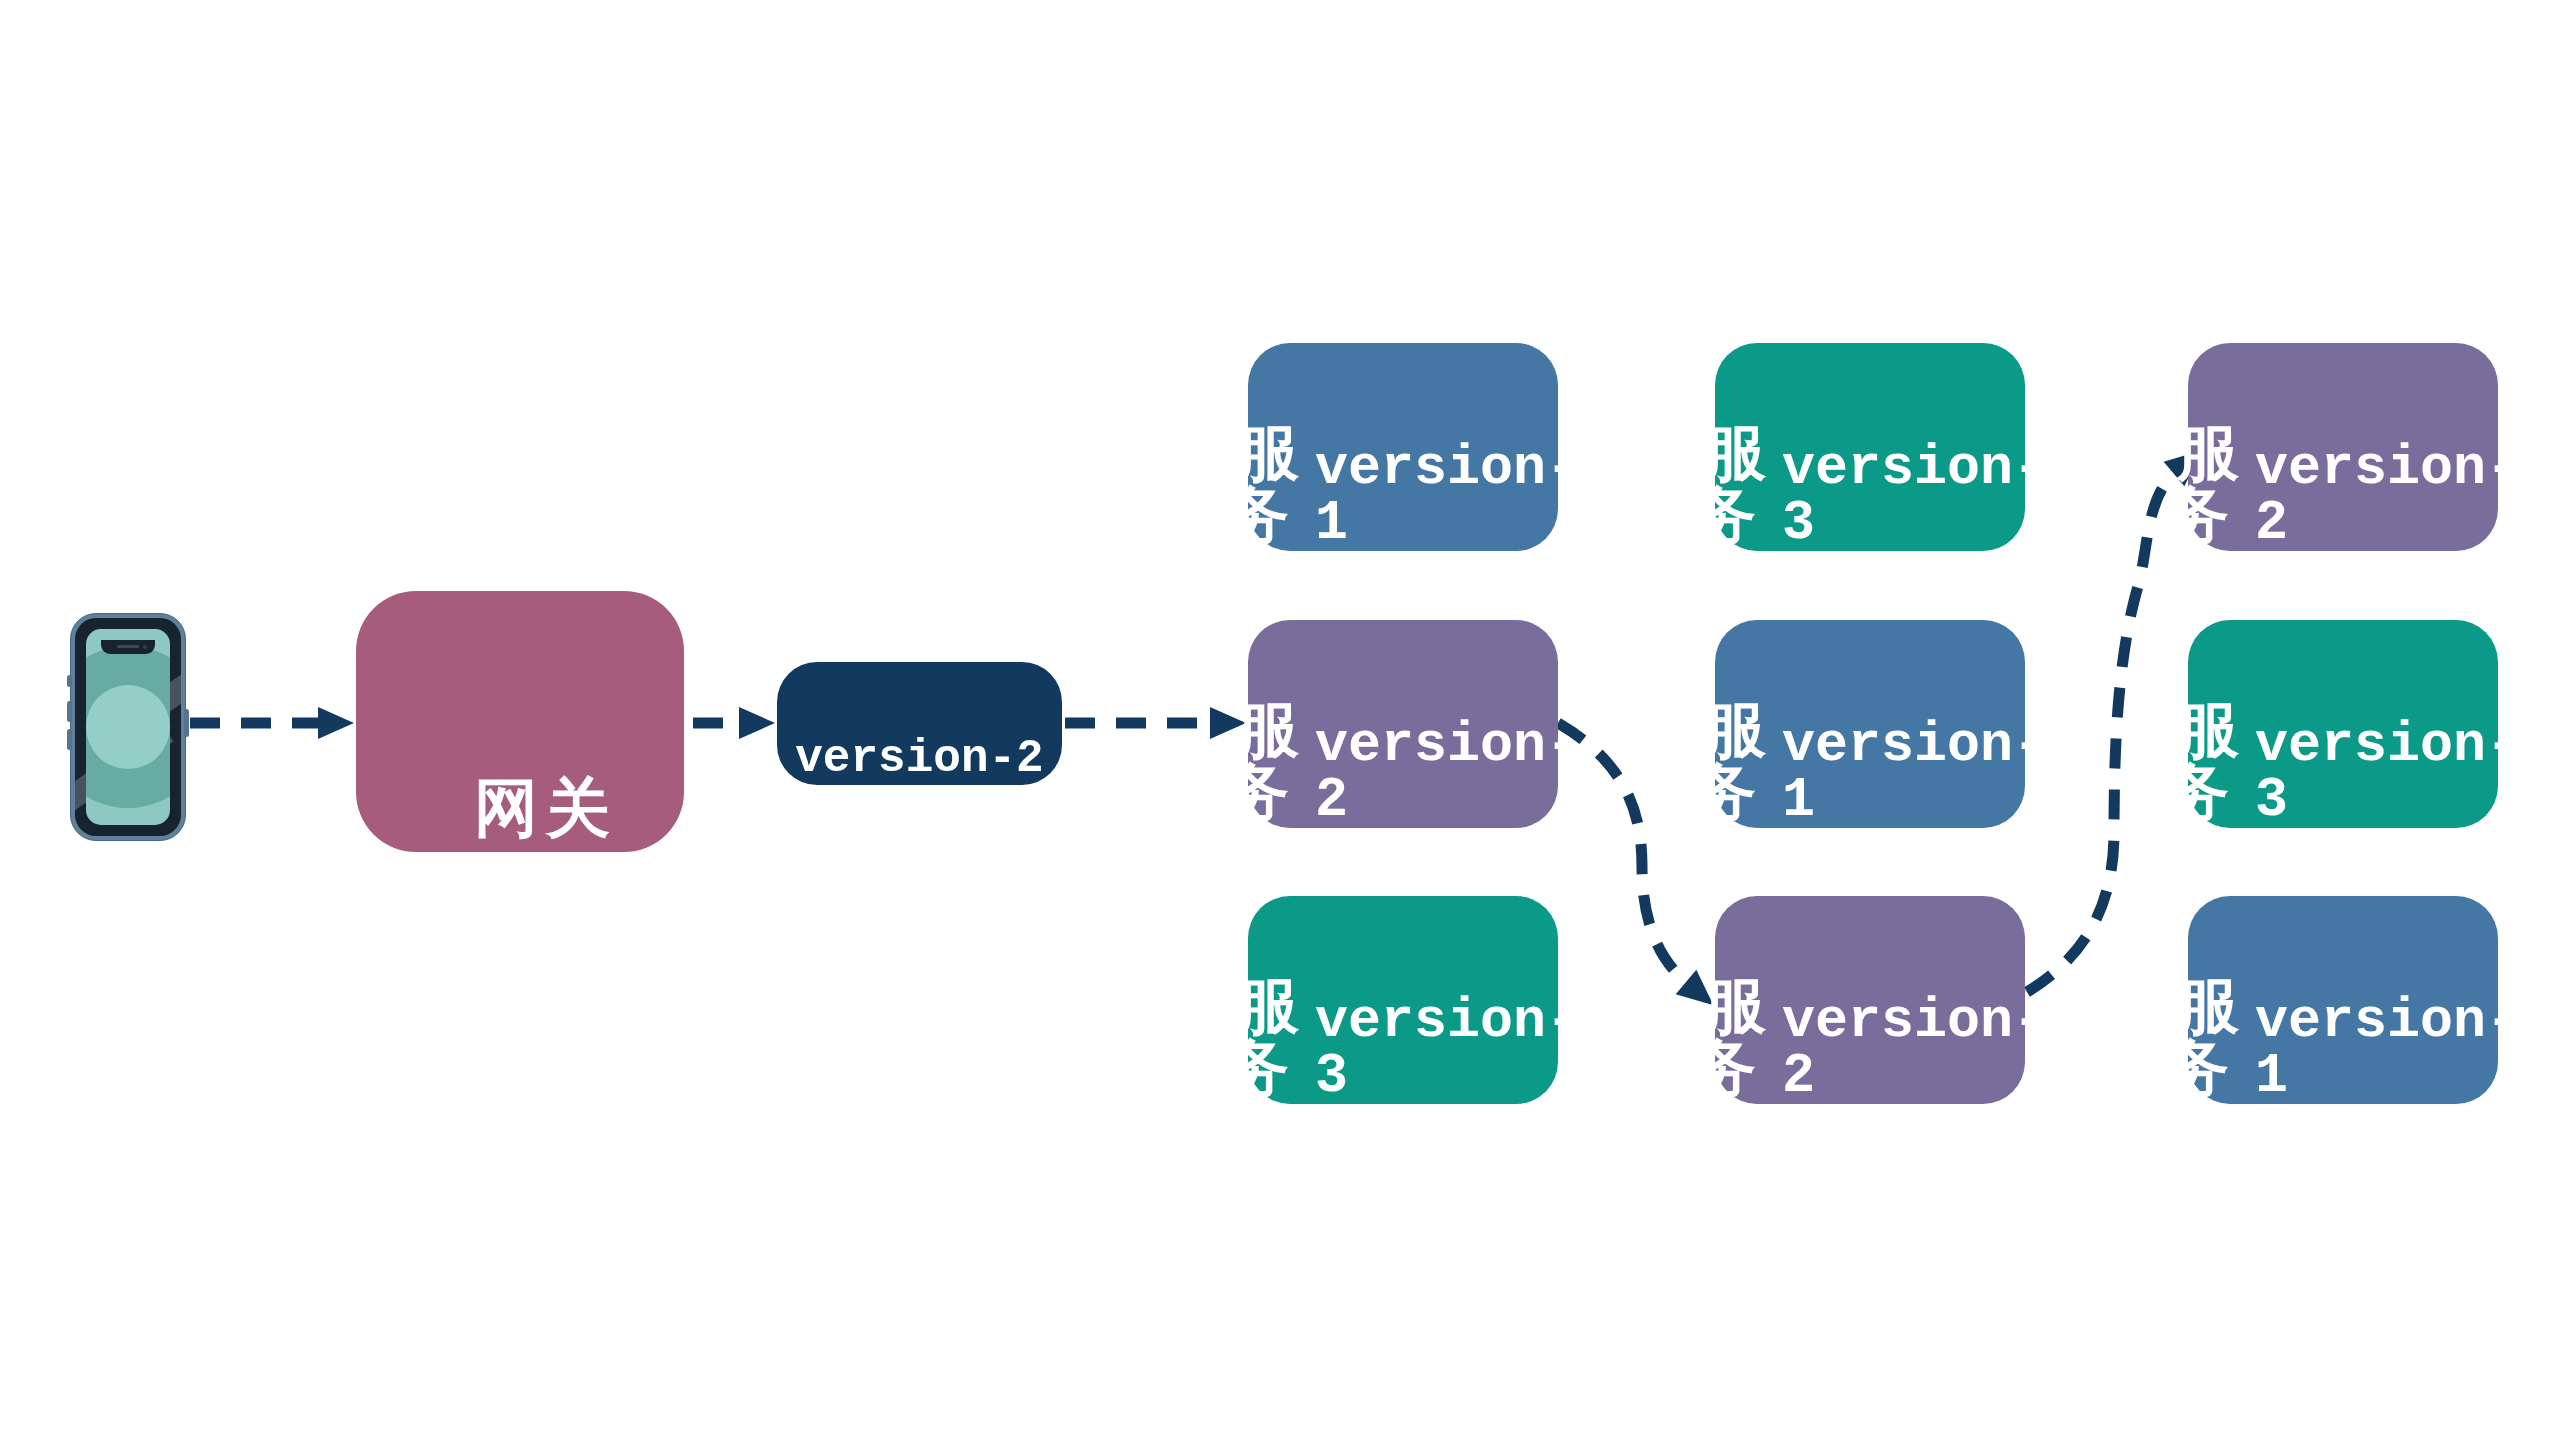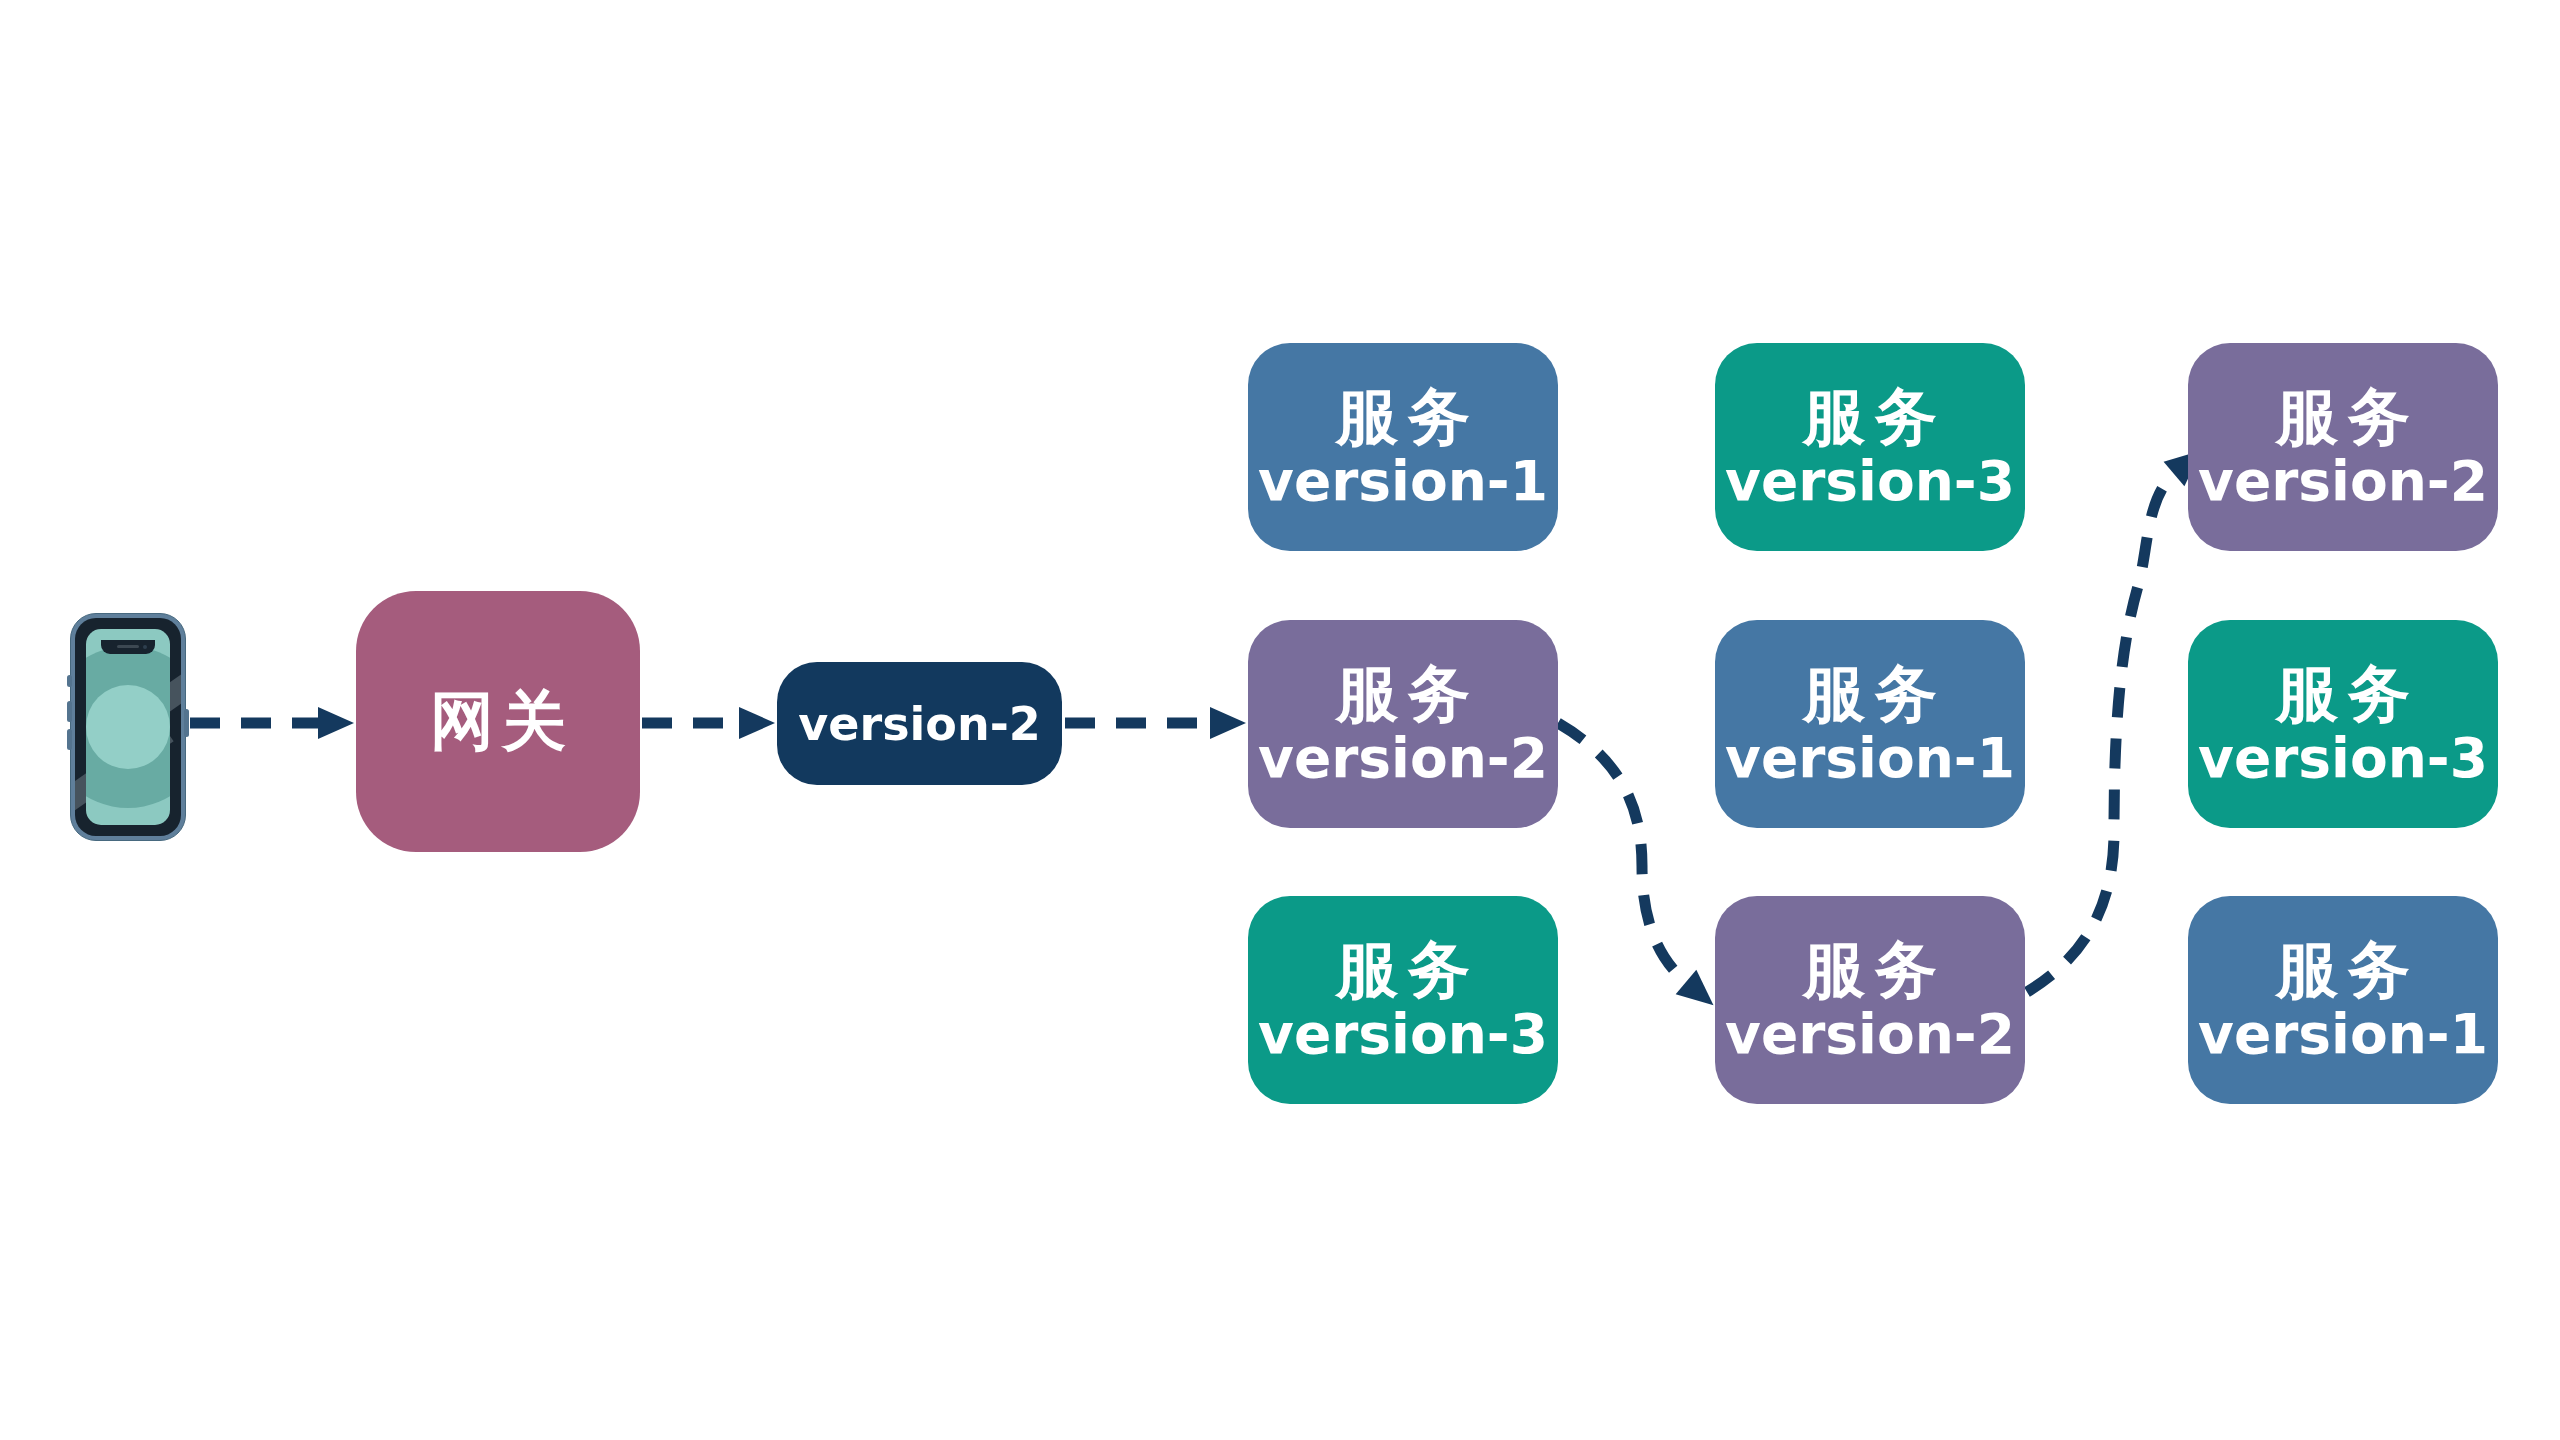--- a/index.html
+++ b/index.html
@@ -28,22 +28,22 @@
   .phone-notch{position:absolute;left:50%;top:11px;transform:translateX(-50%);width:54px;height:14px;background:#17232e;border-radius:0 0 9px 9px;}
   .notch-speaker{position:absolute;left:50%;top:5px;transform:translateX(-50%);width:22px;height:3px;border-radius:2px;background:#3c4852;}
   .notch-cam{position:absolute;right:8px;top:5px;width:4px;height:4px;border-radius:50%;background:#2e3f4e;}
   .side-btn{position:absolute;width:5px;border-radius:3px;background:#54748f;}
   .sb1{left:-3px;top:62px;height:12px;}
   .sb2{left:-3px;top:88px;height:21px;}
   .sb3{left:-3px;top:116px;height:21px;}
   .sb4{right:-3px;top:96px;height:28px;}
 
   
-  .node{position:absolute;display:flex;flex-direction:column;align-items:center;justify-content:center;color:#ffffff;}
-  .gateway{left:356px;top:591px;width:284px;height:261px;border-radius:60px;}
+  .node{position:absolute;display:flex;flex-direction:row;align-items:flex-end;justify-content:center;color:#ffffff;font-family:Liberation Mono, monospace;}
+  .gateway{left:356px;top:591px;width:284px;height:261px;border-radius:60px;padding-left:44px;}
   .gateway .node-label{font-size:64px;font-weight:700;letter-spacing:8px;text-indent:8px;}
   .route-pill{left:777px;top:662px;width:285px;height:123px;border-radius:40px;}
   .route-pill .node-label{font-size:46px;font-weight:700;}
   .service{width:310px;height:208px;border-radius:42px;gap:6px;}
   .svc-title{font-size:62px;font-weight:700;line-height:1;letter-spacing:10px;text-indent:10px;}
   .svc-version{font-size:55px;font-weight:700;line-height:1;}
   .c1{left:1248px;}.c2{left:1715px;}.c3{left:2188px;}
   .r1{top:343px;}.r2{top:620px;}.r3{top:896px;}
 </style>
 </head>

